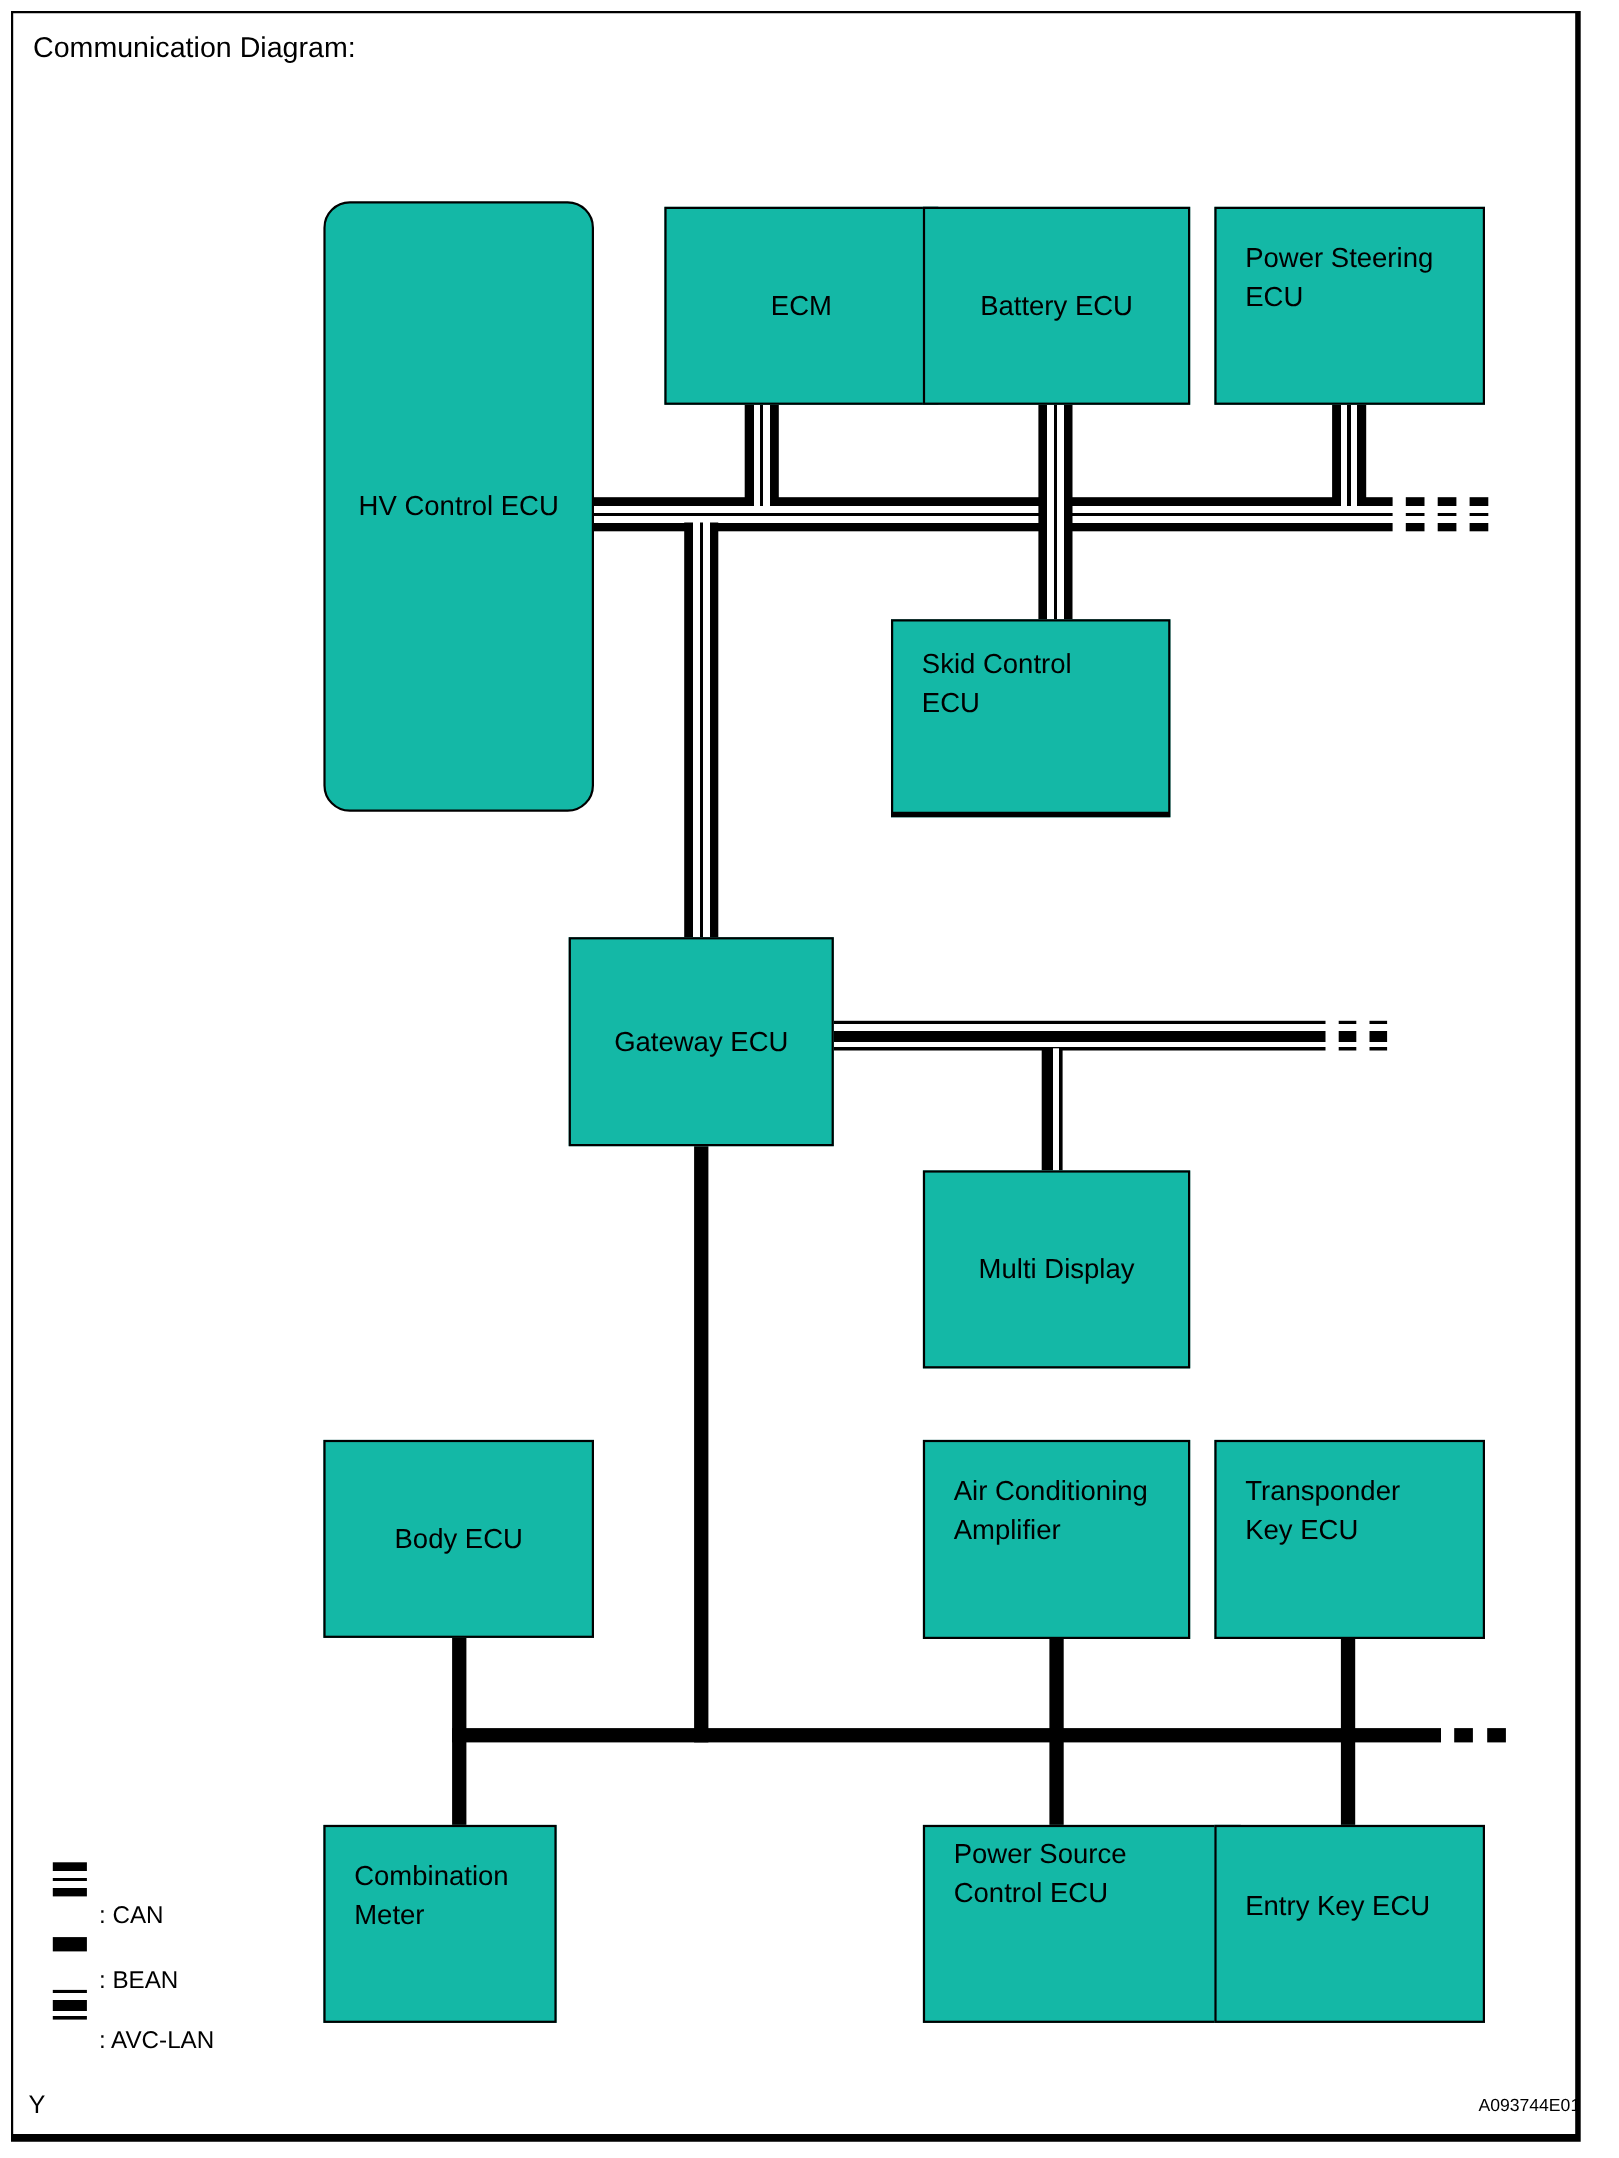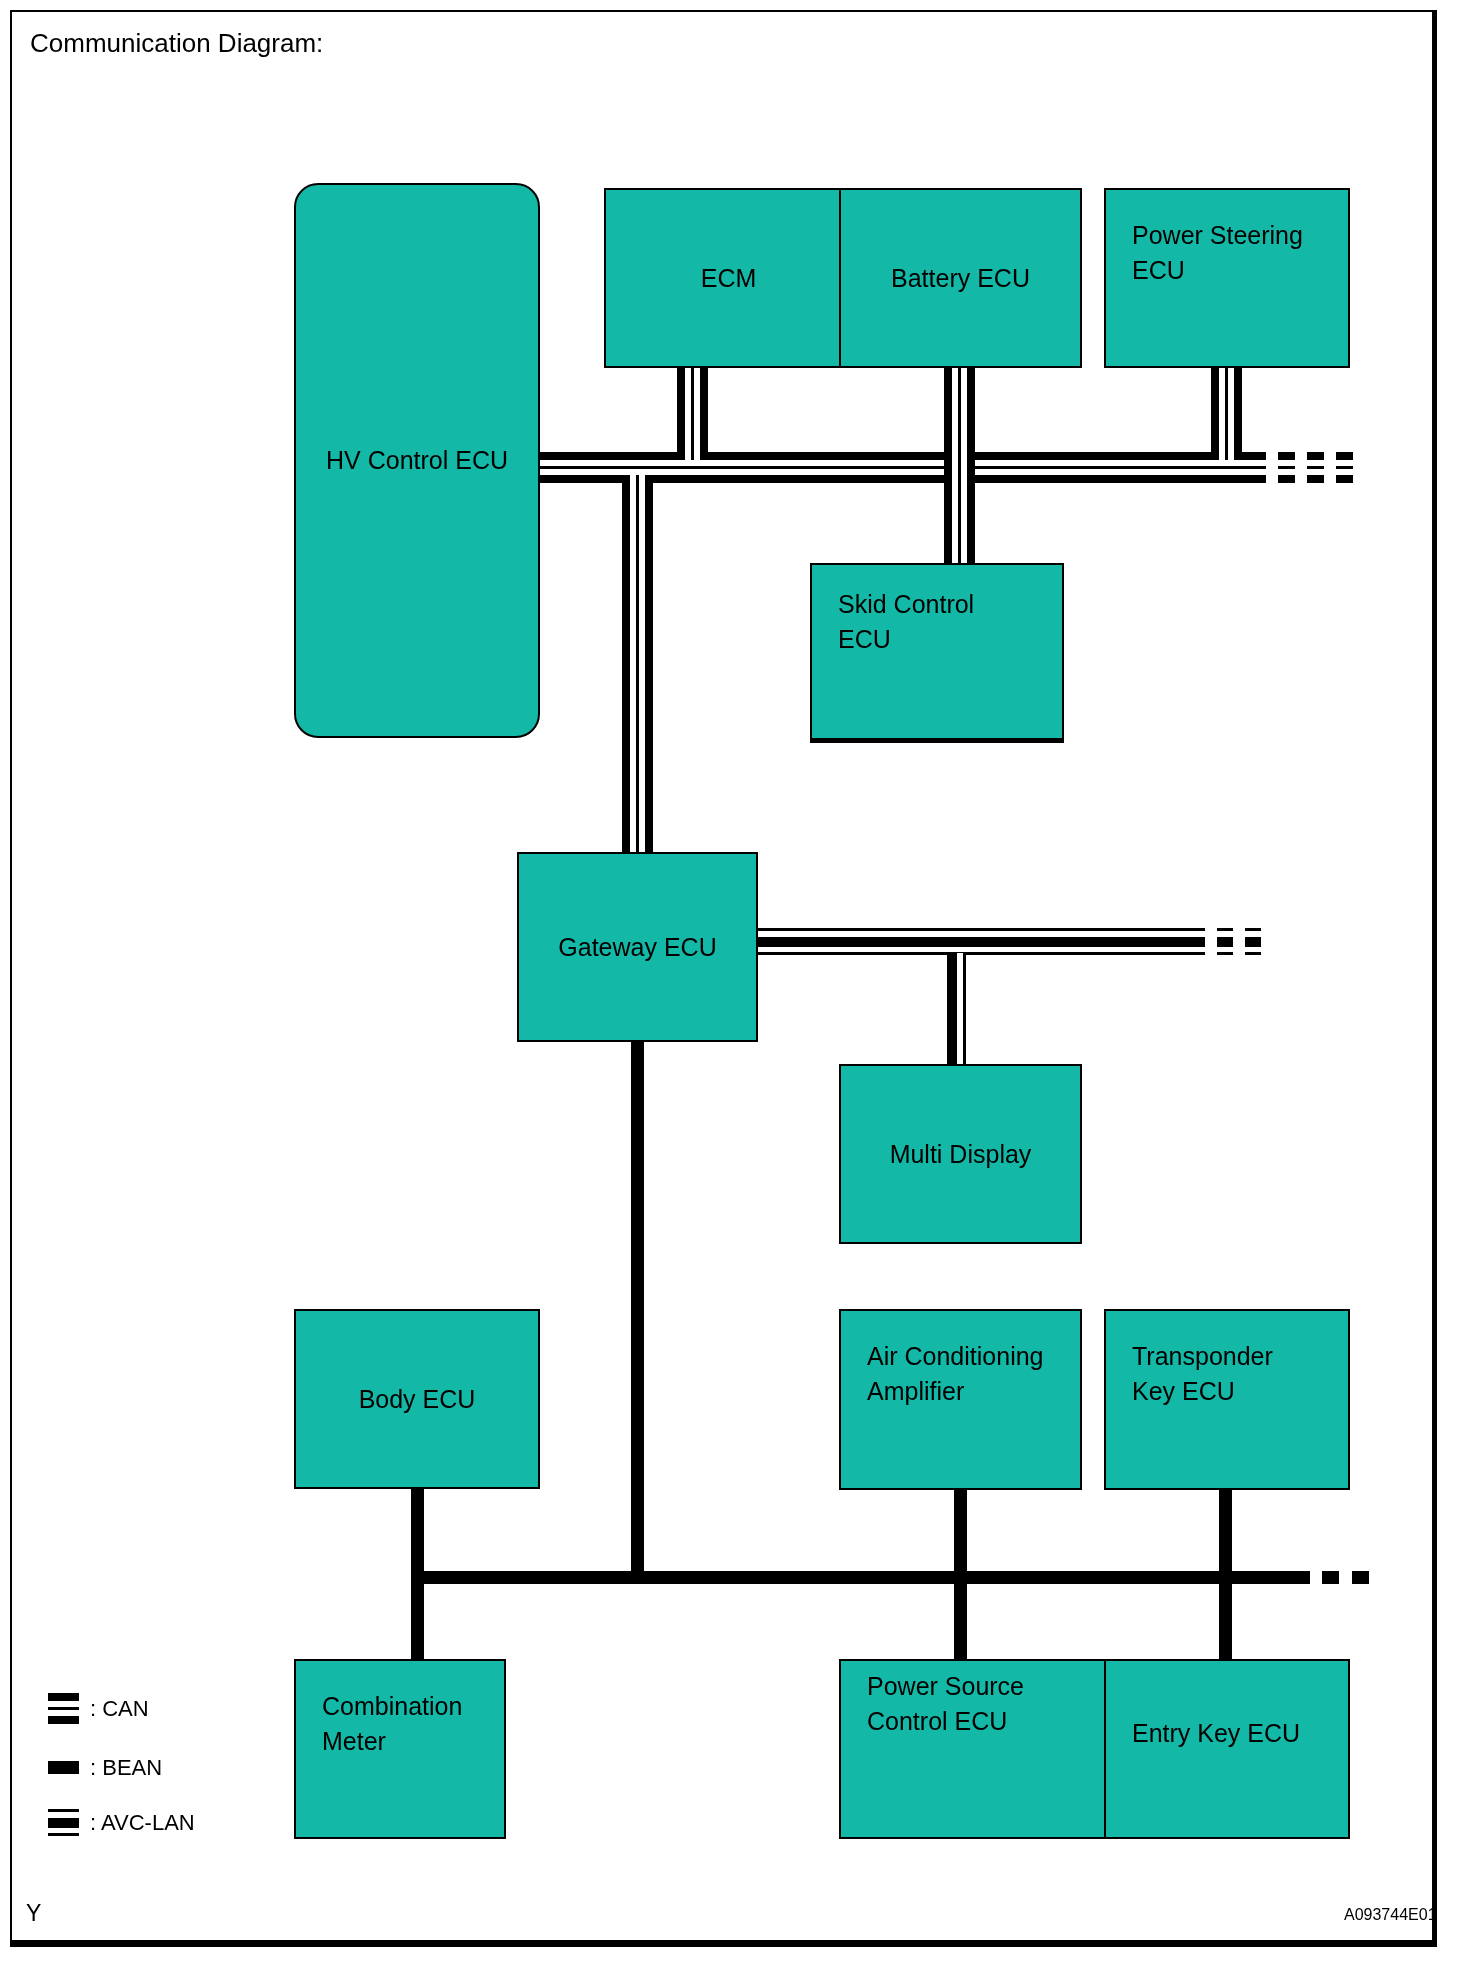--- a/index.html
+++ b/index.html
@@ -17,21 +17,21 @@
   .can-h{position:absolute;height:31px;z-index:1;background:linear-gradient(to bottom,
      #000 0 8px,#fff 8px 14px,#000 14px 17px,#fff 17px 23px,#000 23px 31px);}
   .can-v{position:absolute;width:31px;z-index:2;background:linear-gradient(to right,
      #000 0 8px,#fff 8px 14px,#000 14px 17px,#fff 17px 23px,#000 23px 31px);}
   .avc-h{position:absolute;height:27px;z-index:1;background:linear-gradient(to bottom,
      #000 0 3px,#fff 3px 9px,#000 9px 19px,#fff 19px 24px,#000 24px 27px);}
   .avc-v{position:absolute;width:19px;z-index:2;background:linear-gradient(to right,
      #000 0 10px,#fff 10px 16px,#000 16px 19px);}
   .bean-h{position:absolute;height:13px;background:#000;z-index:1;}
   .bean-v{position:absolute;width:13px;background:#000;z-index:2;}
-  .legend-label{position:absolute;font-size:22px;line-height:24px;white-space:nowrap;}
+  .legend-label{position:absolute;font-size:22px;line-height:24px;white-space:nowrap;margin-top:32px;}
   .page-marker{position:absolute;left:26px;top:1900px;font-size:23px;}
   .page-code{position:absolute;left:1344px;top:1906px;font-size:16px;}
 </style>
 </head>
 <body>
 
 <div class="frame"></div>
 
 <div class="title">Communication Diagram:</div>
 

